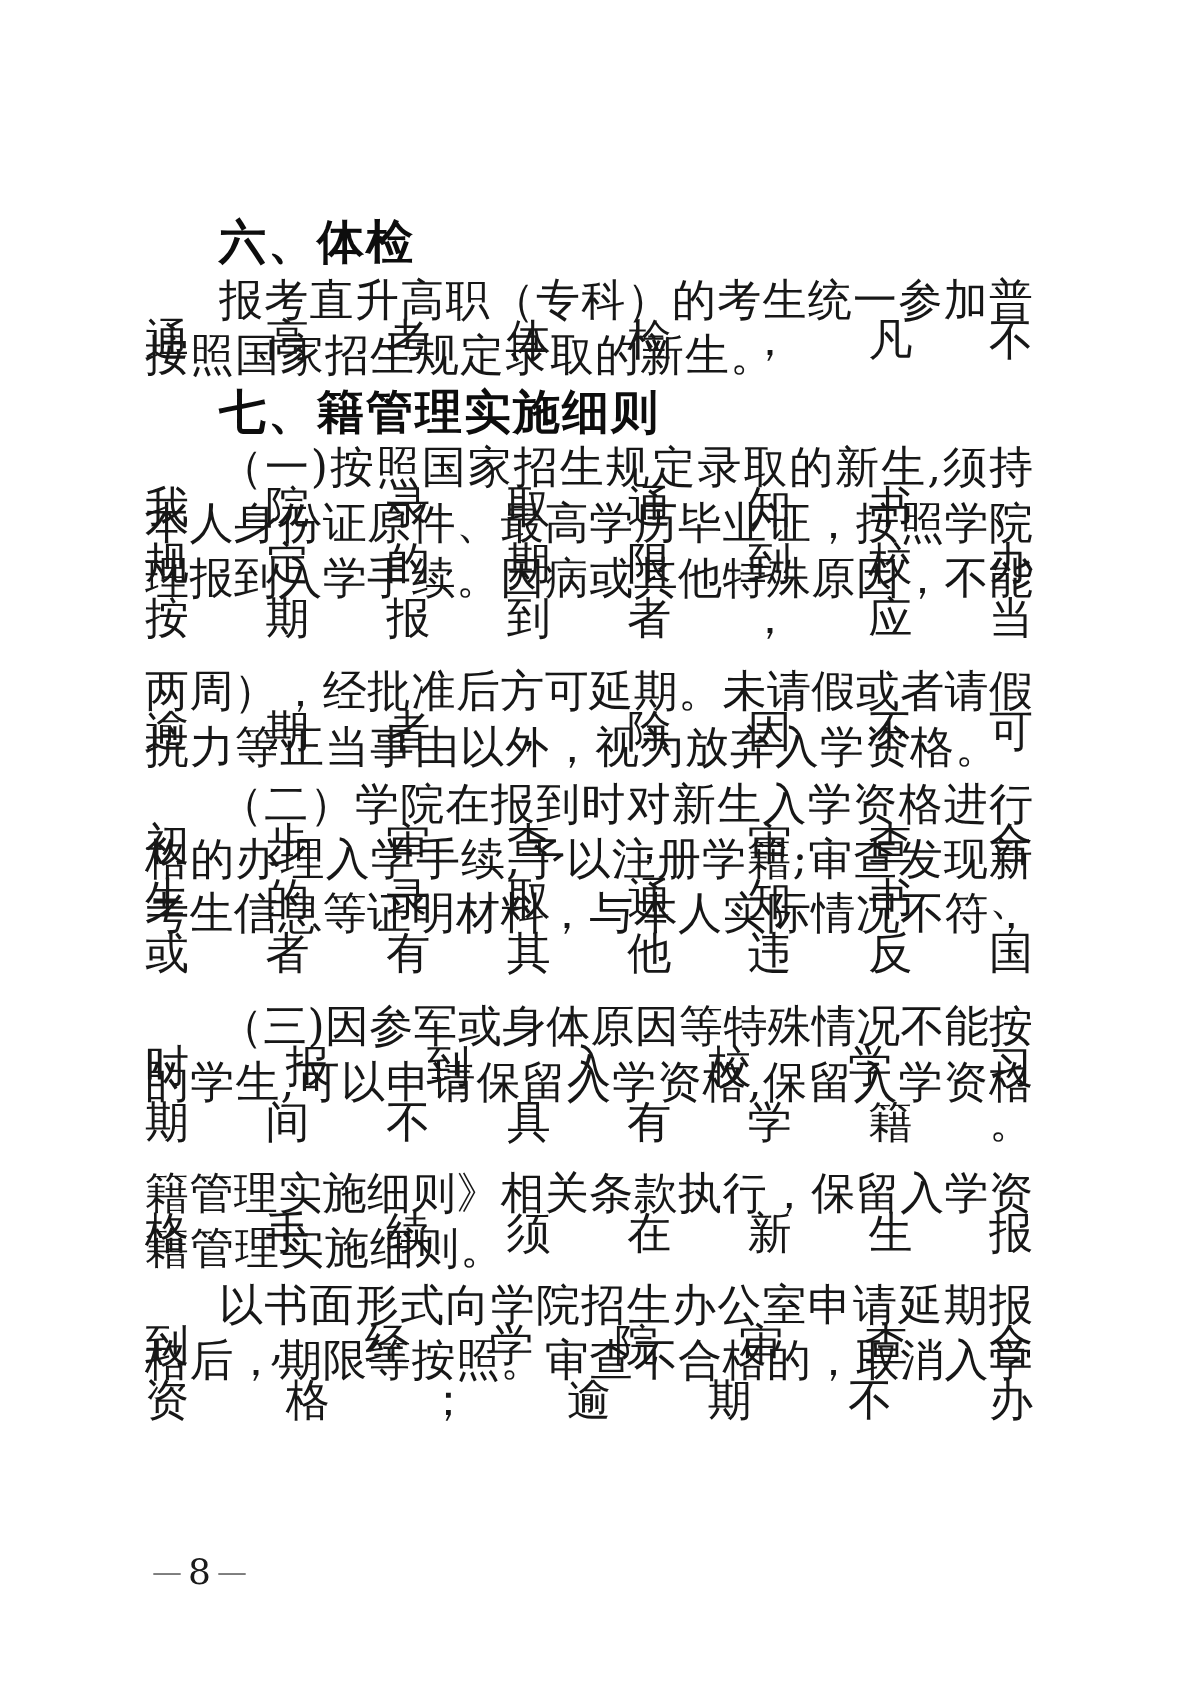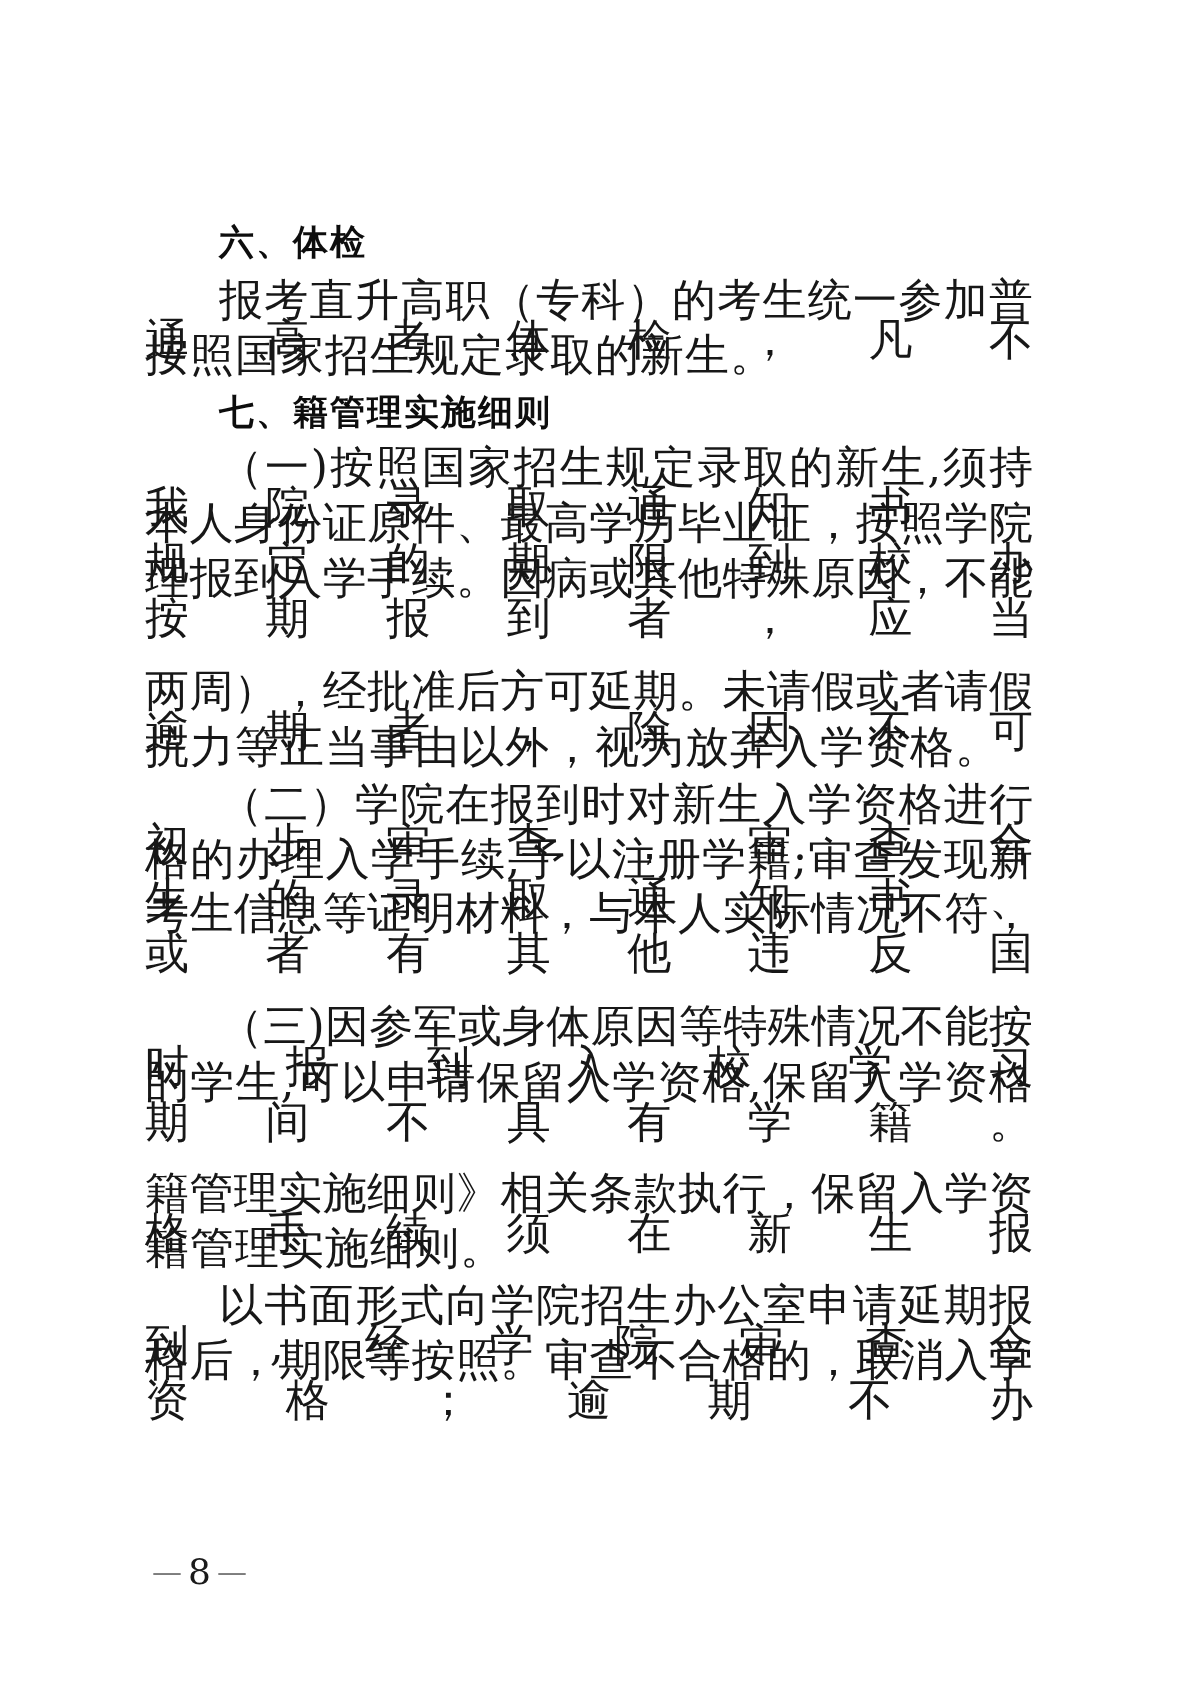--- a/index.html
+++ b/index.html
@@ -32,21 +32,21 @@
   .line.fill {
     white-space: normal;
     text-align: justify;
     text-align-last: justify;
     letter-spacing: 0;
   }
   .line.ind { text-indent: 74px; }
   .line.heading {
     font-family: "DejaVu Sans", "Liberation Sans", sans-serif;
     font-weight: 700;
-    font-size: 35px;
+    font-size: 47px;
     color: #0d0d0d;
     letter-spacing: 2px;
   }
   .footer {
     position: absolute;
     left: 152px;
     top: 1552px;
     height: 40px;
     display: flex;
     align-items: center;

